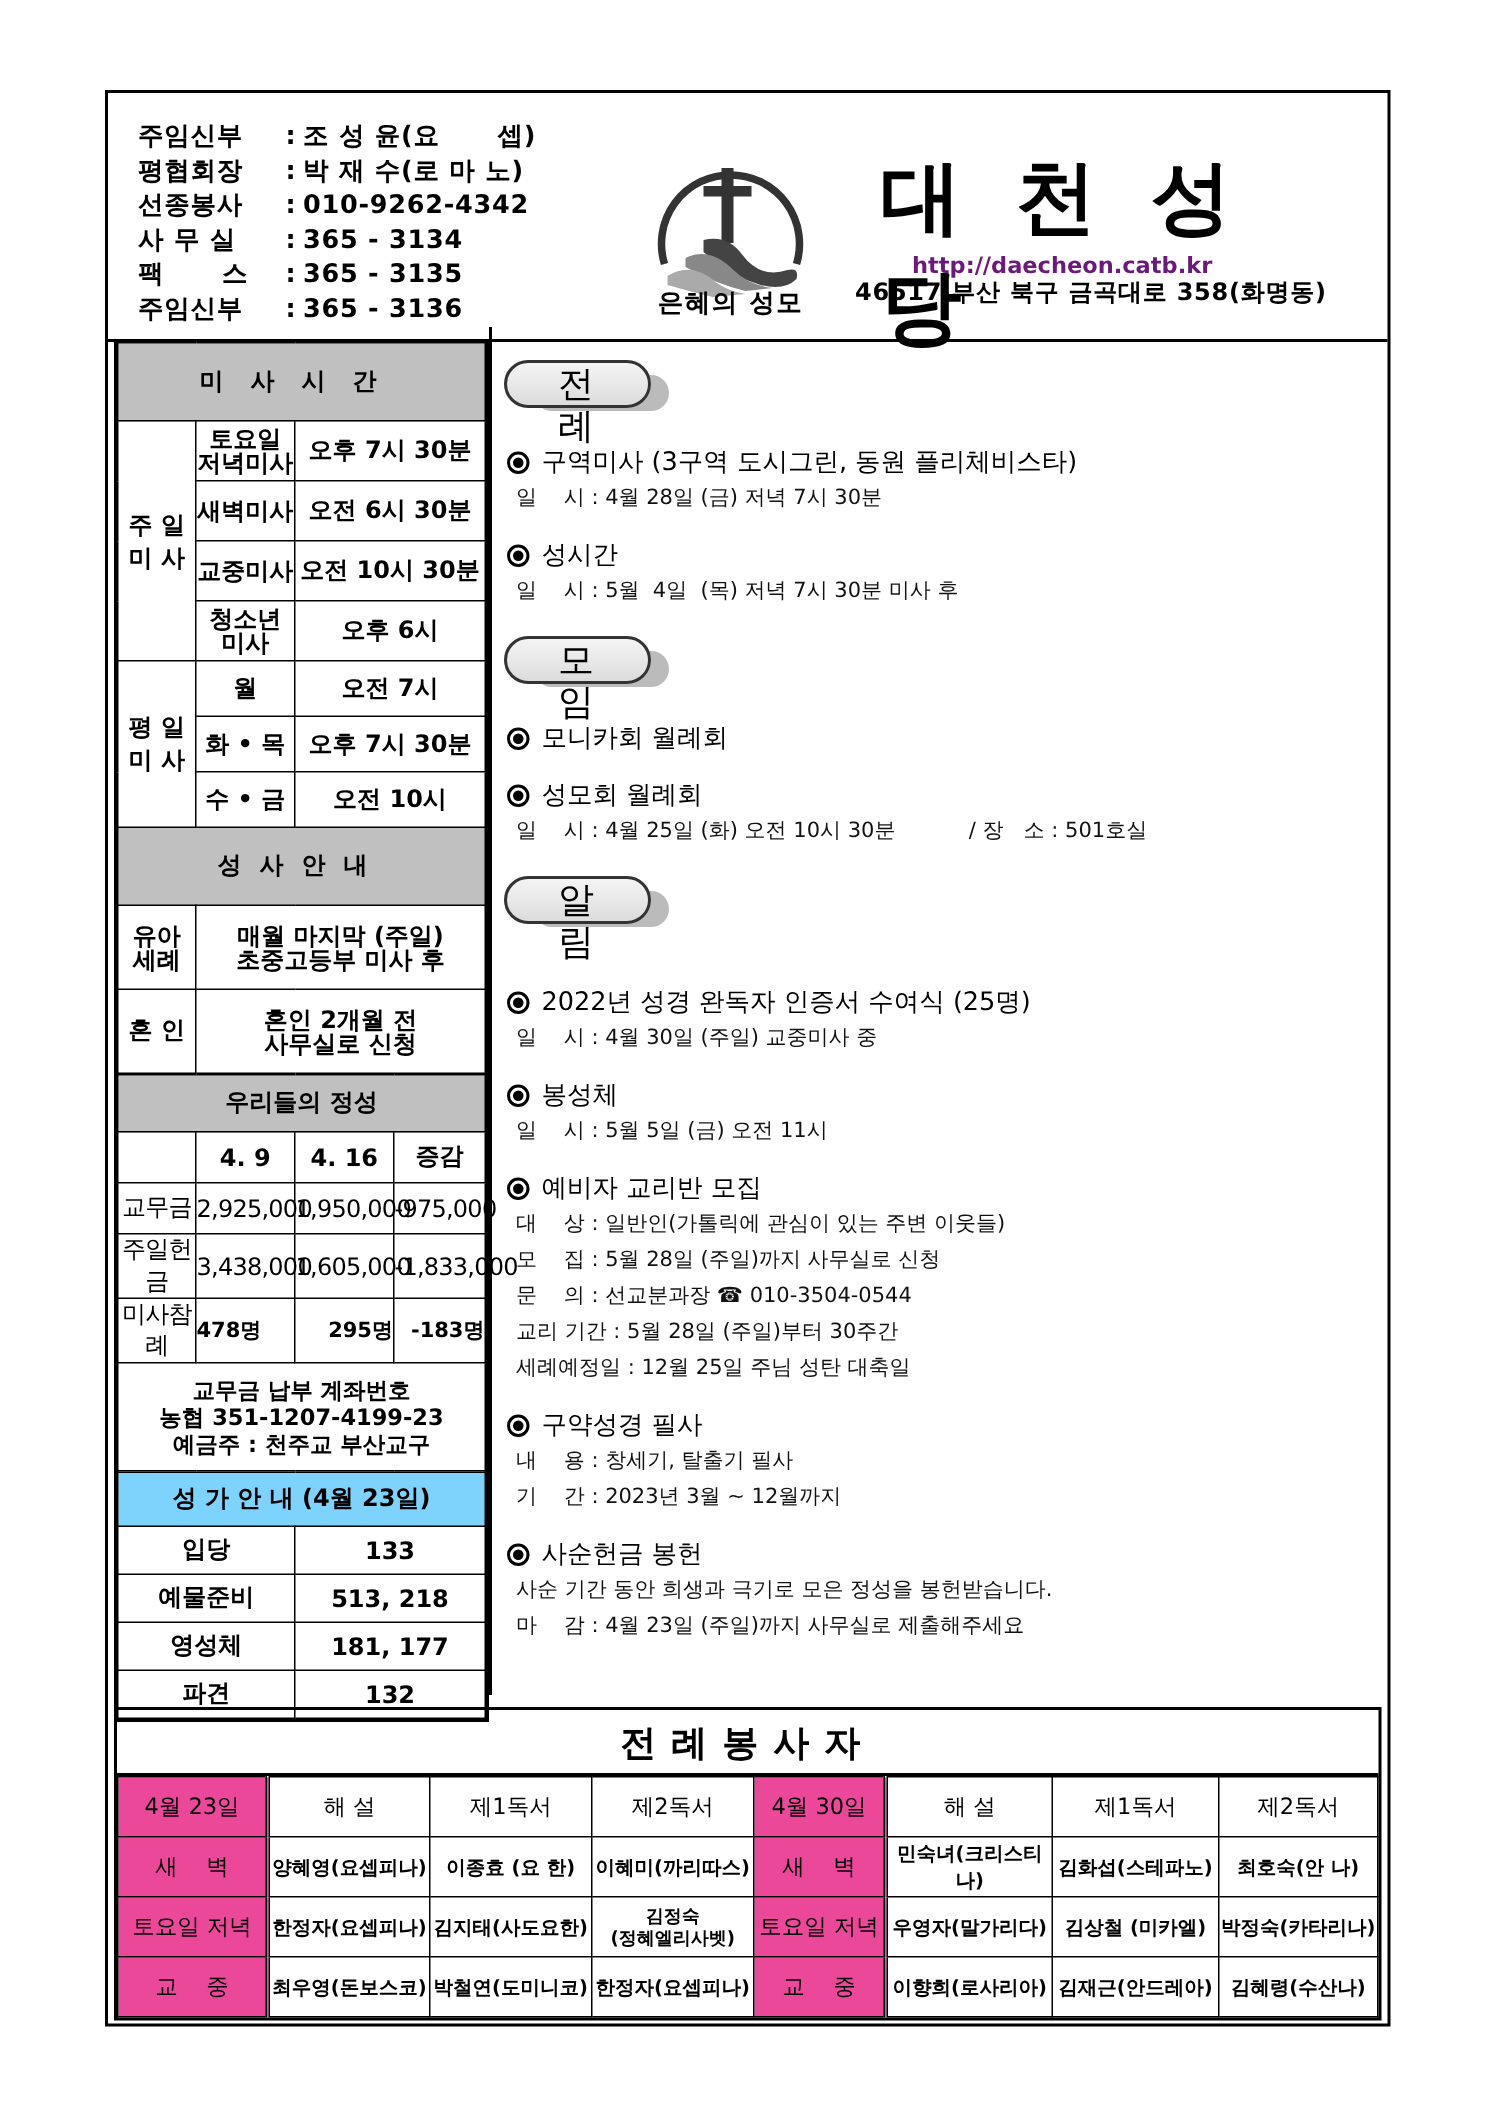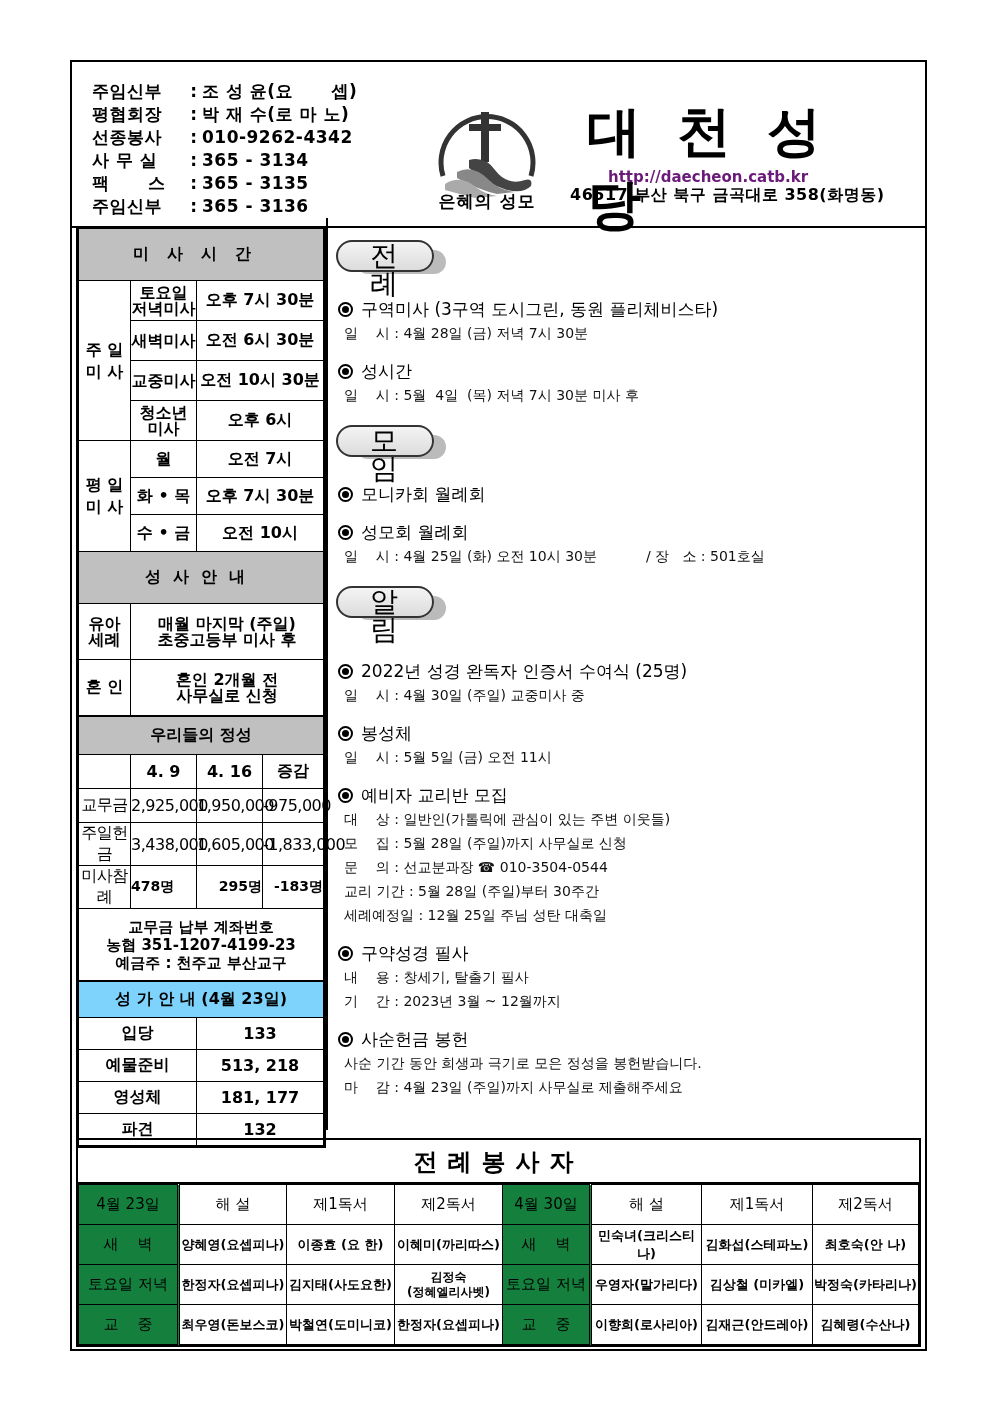--- a/index.html
+++ b/index.html
@@ -23,35 +23,35 @@
   .leftcol td { border: 1px solid #000; text-align: center; vertical-align: middle; font-weight: bold; font-size: 16px; }
   .gray { background: #c0c0c0; }
   .lgray { background: #7dd3fc; }
   .hdr { height: 52px; font-size: 18px; letter-spacing: 18px; }
   .sm { font-size: 14px; line-height: 16px; }
   .tiny { font-size: 11px; font-weight: normal !important; letter-spacing: -0.5px; }
   .vsep { position: absolute; left: 254px; top: 156px; width: 2px; height: 912px; background: #000; }
 
   
   .content { position: absolute; left: 264px; top: 174px; width: 585px; }
-  .pill { display: inline-block; position: relative; width: 98px; height: 32px; border: 2px solid #333; border-radius: 16px; background: linear-gradient(#f4f4f4,#dcdcdc); font-size: 28px; text-align: center; line-height: 28px; letter-spacing: 22px; padding-left: 20px; margin-bottom: 4px; box-shadow: 16px 6px 0 -4px #bbb; }
+  .pill { display: inline-block; position: relative; width: 98px; height: 32px; border: 2px solid #333; border-radius: 16px; background: linear-gradient(#f4f4f4,#dcdcdc); font-size: 24px; text-align: center; line-height: 28px; letter-spacing: 22px; padding-left: 20px; margin-bottom: 4px; box-shadow: 16px 6px 0 -4px #bbb; }
   .item-title { font-size: 17px; line-height: 24px; display: flex; align-items: center; }
   .bullet { display: inline-block; width: 15px; height: 15px; border: 2px solid #000; border-radius: 50%; position: relative; margin-right: 8px; margin-left: 2px; }
   .bullet::after { content: ""; position: absolute; left: 2px; top: 2px; width: 7px; height: 7px; border-radius: 50%; background: #000; }
   .detail { font-size: 14px; line-height: 24px; padding-left: 8px; white-space: pre; color: #111; }
   .gap { height: 14px; }
   .sec { margin-top: 4px; }
 
   
   .bottom { position: absolute; left: 4px; top: 1076px; width: 845px; border: 2px solid #000; }
   .bottom .btitle { height: 44px; text-align: center; font-size: 24px; font-weight: bold; line-height: 44px; letter-spacing: 10px; border-bottom: 2px solid #000; }
   .bottom table { width: 100%; border-collapse: collapse; table-layout: fixed; }
   .bottom td { border: 1px solid #000; text-align: center; vertical-align: middle; height: 40px; font-size: 13px; font-weight: bold; }
   .bottom .colh { font-size: 15px; font-weight: normal; }
-  .bottom .dh { font-size: 15px; font-weight: normal; background: #15803d; }
+  .bottom .dh { font-size: 15px; font-weight: normal; background: #ec4899; }
   .bottom .dbl { border-right: 3px double #000; }
 </style>
 </head>
 <body>
 
 <div class="frame">
 
   <div class="header">
     <div class="info">
       <div class="row"><span class="lbl">주임신부</span><span class="sep">:</span><span>조 성 윤(요      셉)</span></div>

